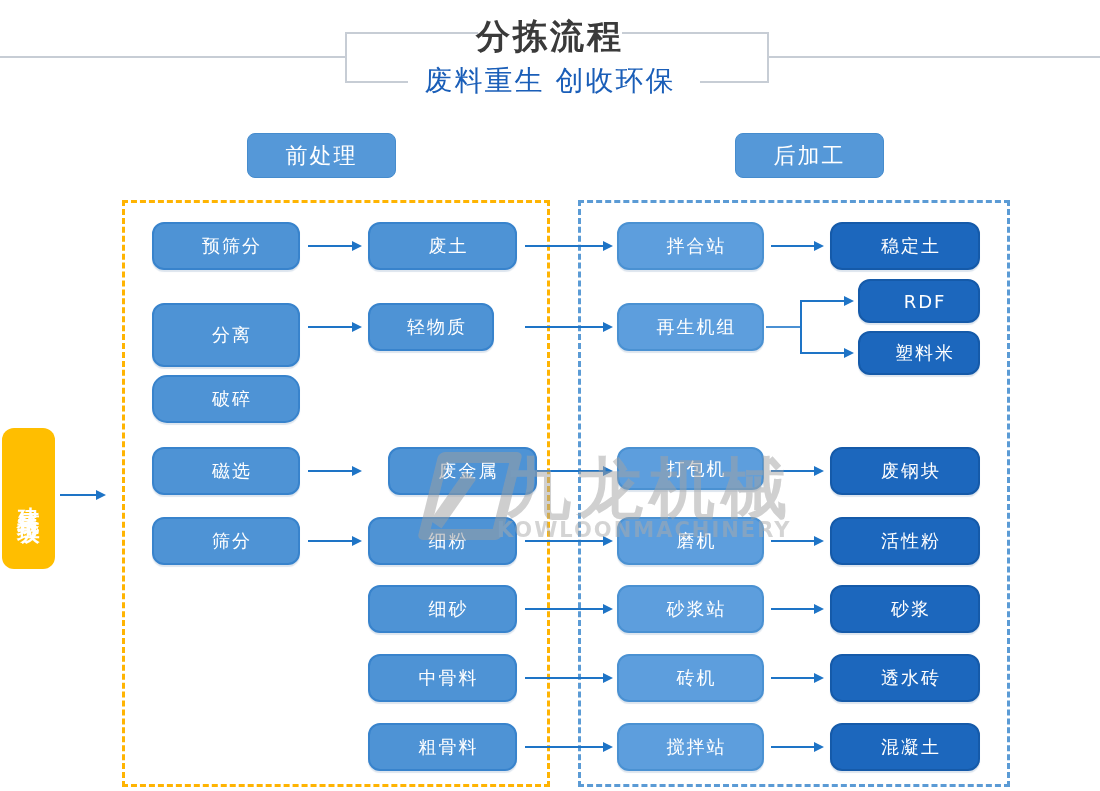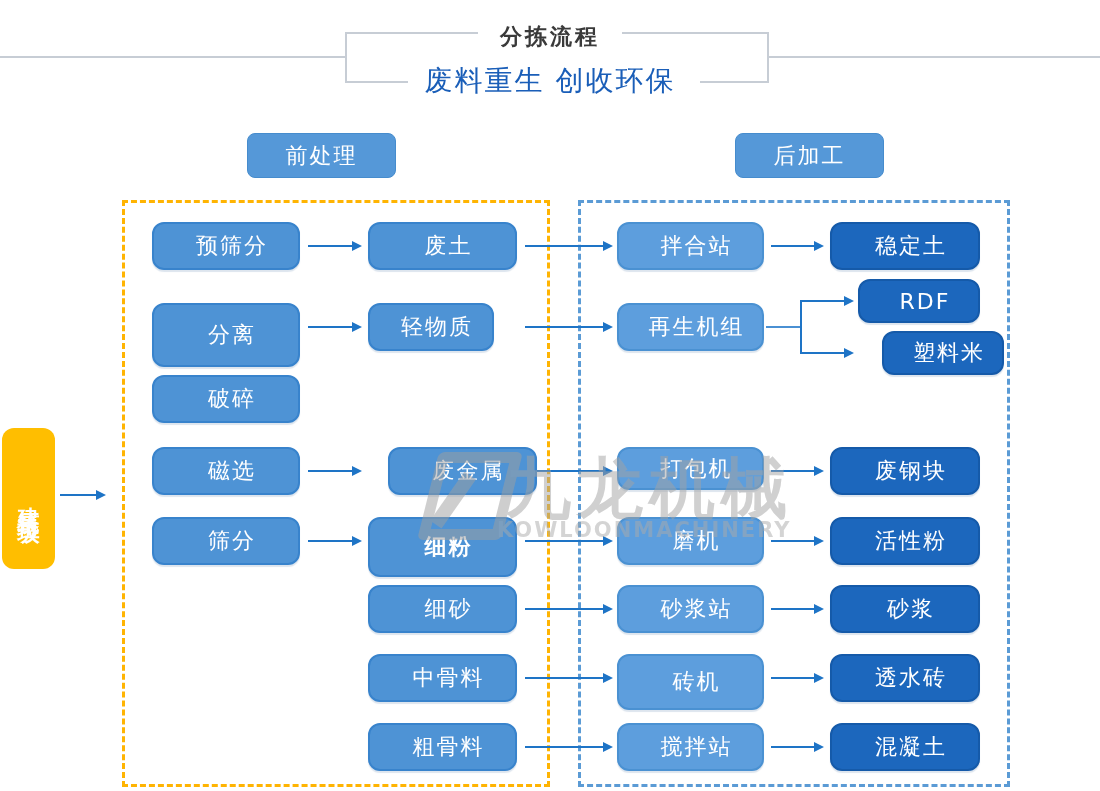--- a/index.html
+++ b/index.html
@@ -5,41 +5,41 @@
   * { margin:0; padding:0; box-sizing:border-box; }
   html,body { background:#ffffff; }
   body {
     width:1100px; height:791px; position:relative; overflow:hidden;
     font-family:"DejaVu Sans","Liberation Sans",sans-serif;
   }
   
   .frame-line { position:absolute; background:#c7cdd5; z-index:0; }
   .page-title {
     position:absolute; left:0; top:14px; width:1100px; text-align:center;
-    font-size:22px; font-weight:bold; color:#3a3a3a; letter-spacing:3px; z-index:1;margin-top:8px;
+    font-size:34px; font-weight:bold; color:#3a3a3a; letter-spacing:3px; z-index:1;
   }
   .page-subtitle {
     position:absolute; left:0; top:62px; width:1100px; text-align:center;
     font-size:28px; color:#1a5eb8; letter-spacing:2px; z-index:1;
   }
   
   .section-label {
     position:absolute; width:149px; height:45px; border-radius:8px;
     background:#5598d8; border:1px solid #468ccd;
     color:#ffffff; font-size:22px; display:flex; align-items:center; justify-content:center;
     letter-spacing:2px; z-index:3;
   }
   
   .region { position:absolute; z-index:1; }
   .region.yellow { border:3px dashed #ffb402; }
   .region.blue   { border:3px dashed #5b9bd5; }
   
   .node {
     position:absolute; display:flex; align-items:center; justify-content:center;
-    color:#ffffff; font-size:22px; letter-spacing:2px; border-radius:12px; z-index:3;
+    color:#ffffff; font-size:18px; letter-spacing:2px; border-radius:12px; z-index:3;
     box-shadow:0 2px 1px rgba(30,80,140,0.15);
     padding-left:12px;
   }
   .node.mid   { background:#4e93d5; border:2px solid #3883cc; }
   .node.mid2  { background:#5d9edd; border:2px solid #4a91d2; }
   .node.dark  { background:#1c67bd; border:2px solid #155aa9; }
   
   .source-box {
     position:absolute; left:2px; top:428px; width:53px; height:141px;
     background:#ffbe00; border-radius:12px; color:#ffffff;
@@ -93,43 +93,43 @@
 <div class="section-label" style="left:735px;top:133px;">后加工</div>
 
 <div class="region yellow" style="left:122px;top:200px;width:428px;height:587px;"></div>
 <div class="region blue" style="left:578px;top:200px;width:432px;height:587px;"></div>
 
 <div class="source-box">建筑垃圾</div>
 <div class="arrow" style="left:60px;top:494px;width:44px;"></div>
 
 <div class="node mid" style="left:152px;top:222px;width:148px;height:48px;">预筛分</div>
 <div class="node mid" style="left:152px;top:303px;width:148px;height:64px;">分离</div>
-<div class="node mid" style="left:152px;top:375px;width:148px;height:48px;">破碎</div>
+<div class="node mid" style="left:152px;top:375px;width:148px;height:48px;border-radius:15px;">破碎</div>
 <div class="node mid" style="left:152px;top:447px;width:148px;height:48px;">磁选</div>
 <div class="node mid" style="left:152px;top:517px;width:148px;height:48px;">筛分</div>
 
 <div class="node mid" style="left:368px;top:222px;width:149px;height:48px;">废土</div>
 <div class="node mid" style="left:368px;top:303px;width:126px;height:48px;">轻物质</div>
 <div class="node mid" style="left:388px;top:447px;width:149px;height:48px;">废金属</div>
-<div class="node mid" style="left:368px;top:517px;width:149px;height:60px;font-weight:bold;">细粉</div>
+<div class="node mid" style="left:368px;top:517px;width:149px;height:48px;">细粉</div>
 <div class="node mid" style="left:368px;top:585px;width:149px;height:48px;">细砂</div>
 <div class="node mid" style="left:368px;top:654px;width:149px;height:48px;">中骨料</div>
 <div class="node mid" style="left:368px;top:723px;width:149px;height:48px;">粗骨料</div>
 
 <div class="node mid2" style="left:617px;top:222px;width:147px;height:48px;">拌合站</div>
 <div class="node mid2" style="left:617px;top:303px;width:147px;height:48px;">再生机组</div>
 <div class="node mid2" style="left:617px;top:447px;width:147px;height:43px;">打包机</div>
 <div class="node mid2" style="left:617px;top:517px;width:147px;height:48px;">磨机</div>
 <div class="node mid2" style="left:617px;top:585px;width:147px;height:48px;">砂浆站</div>
-<div class="node mid2" style="left:617px;top:654px;width:147px;height:56px;text-align:center;">砖机</div>
+<div class="node mid2" style="left:617px;top:654px;width:147px;height:48px;text-align:center;">砖机</div>
 <div class="node mid2" style="left:617px;top:723px;width:147px;height:48px;">搅拌站</div>
 
 <div class="node dark" style="left:830px;top:222px;width:150px;height:48px;">稳定土</div>
 <div class="node dark" style="left:858px;top:279px;width:122px;height:44px;">RDF</div>
-<div class="node dark" style="left:858px;top:331px;width:122px;height:44px;margin-left:24px;">塑料米</div>
+<div class="node dark" style="left:858px;top:331px;width:122px;height:44px;">塑料米</div>
 <div class="node dark" style="left:830px;top:447px;width:150px;height:48px;">废钢块</div>
 <div class="node dark" style="left:830px;top:517px;width:150px;height:48px;">活性粉</div>
 <div class="node dark" style="left:830px;top:585px;width:150px;height:48px;">砂浆</div>
 <div class="node dark" style="left:830px;top:654px;width:150px;height:48px;">透水砖</div>
 <div class="node dark" style="left:830px;top:723px;width:150px;height:48px;">混凝土</div>
 
 <div class="arrow" style="left:308px;top:245px;width:52px;"></div>
 <div class="arrow" style="left:308px;top:326px;width:52px;"></div>
 <div class="arrow" style="left:308px;top:470px;width:52px;"></div>
 <div class="arrow" style="left:308px;top:540px;width:52px;"></div>

